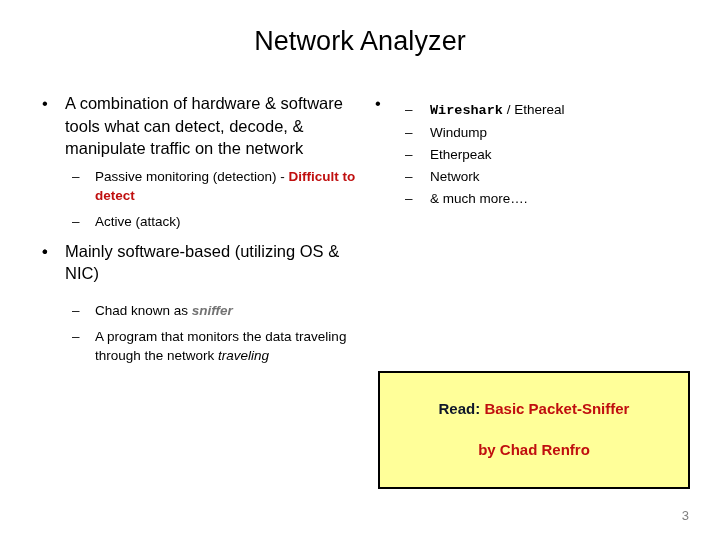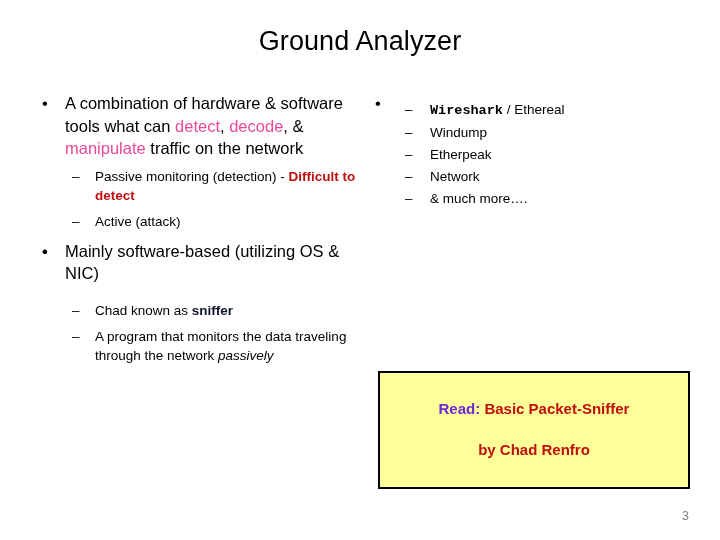--- a/index.html
+++ b/index.html
@@ -101,23 +101,23 @@
   .col-right .b2 > .mark {
     left: 37px;
     line-height: 22px;
   }
 
   .grp-gap-sm { margin-top: 7px; }
   .grp-gap-md { margin-top: 9px; }
   .grp-gap-lg { margin-top: 16px; }
 
   
-  .blue { color: #ec4899; }
+  .blue { color: #000000; }
   .red-b { color: #c00f0f; font-weight: bold; }
-  .blue-bi { color: #0f172a; font-weight: bold; }
+  .blue-bi { color: #737373; font-weight: bold; font-style: italic; }
   .ital { font-style: italic; }
   .bold { font-weight: bold; font-family: Liberation Mono, monospace; }
 
   
   .callout {
     position: absolute;
     left: 378px;
     top: 371px;
     width: 312px;
     height: 118px;
@@ -130,40 +130,40 @@
   }
   .callout-text {
     text-align: center;
     font-size: 15px;
     line-height: 20.5px;
     font-weight: bold;
     color: #c00f0f;
     padding: 0 8px;
   }
   .callout-text .lead {
-    color: #6d28d9;
+    color: #0f172a;
     font-weight: bold;
   }
 
   
   .page-num {
     position: absolute;
     right: 31px;
     bottom: 16px;
     font-size: 13px;
     color: #808080;
     line-height: 16px;
   }
 </style>
 </head>
 <body>
 
 <div class="slide">
 
-  <div class="slide-title">Ground Analyzer</div>
+  <div class="slide-title">Network Analyzer</div>
 
   <div class="col-left">
 
     <div class="b1">
       <span class="mark">•</span>
       <span><span>A combination of hardware &amp; software tools what can </span><span class="blue">detect</span><span>, </span><span class="blue">decode</span><span>, &amp; </span><span class="blue">manipulate</span><span> traffic on the network</span></span>
     </div>
 
     <div class="b2 grp-gap-sm">
       <span class="mark">–</span>
@@ -184,21 +184,21 @@
       <span>Mainly software-based (utilizing OS &amp; NIC)</span>
     </div>
 
     <div class="b2 grp-gap-lg">
       <span class="mark">–</span>
       <span><span>Chad known as </span><span class="blue-bi">sniffer</span></span>
     </div>
 
     <div class="b2 grp-gap-sm">
       <span class="mark">–</span>
-      <span><span>A program that monitors the data traveling through the network </span><span class="ital">passively</span></span>
+      <span><span>A program that monitors the data traveling through the network </span><span class="ital">traveling</span></span>
     </div>
 
   </div>
 
   <div class="col-right">
 
     <div class="b1">
       <span class="mark">•</span>
     </div>
 

